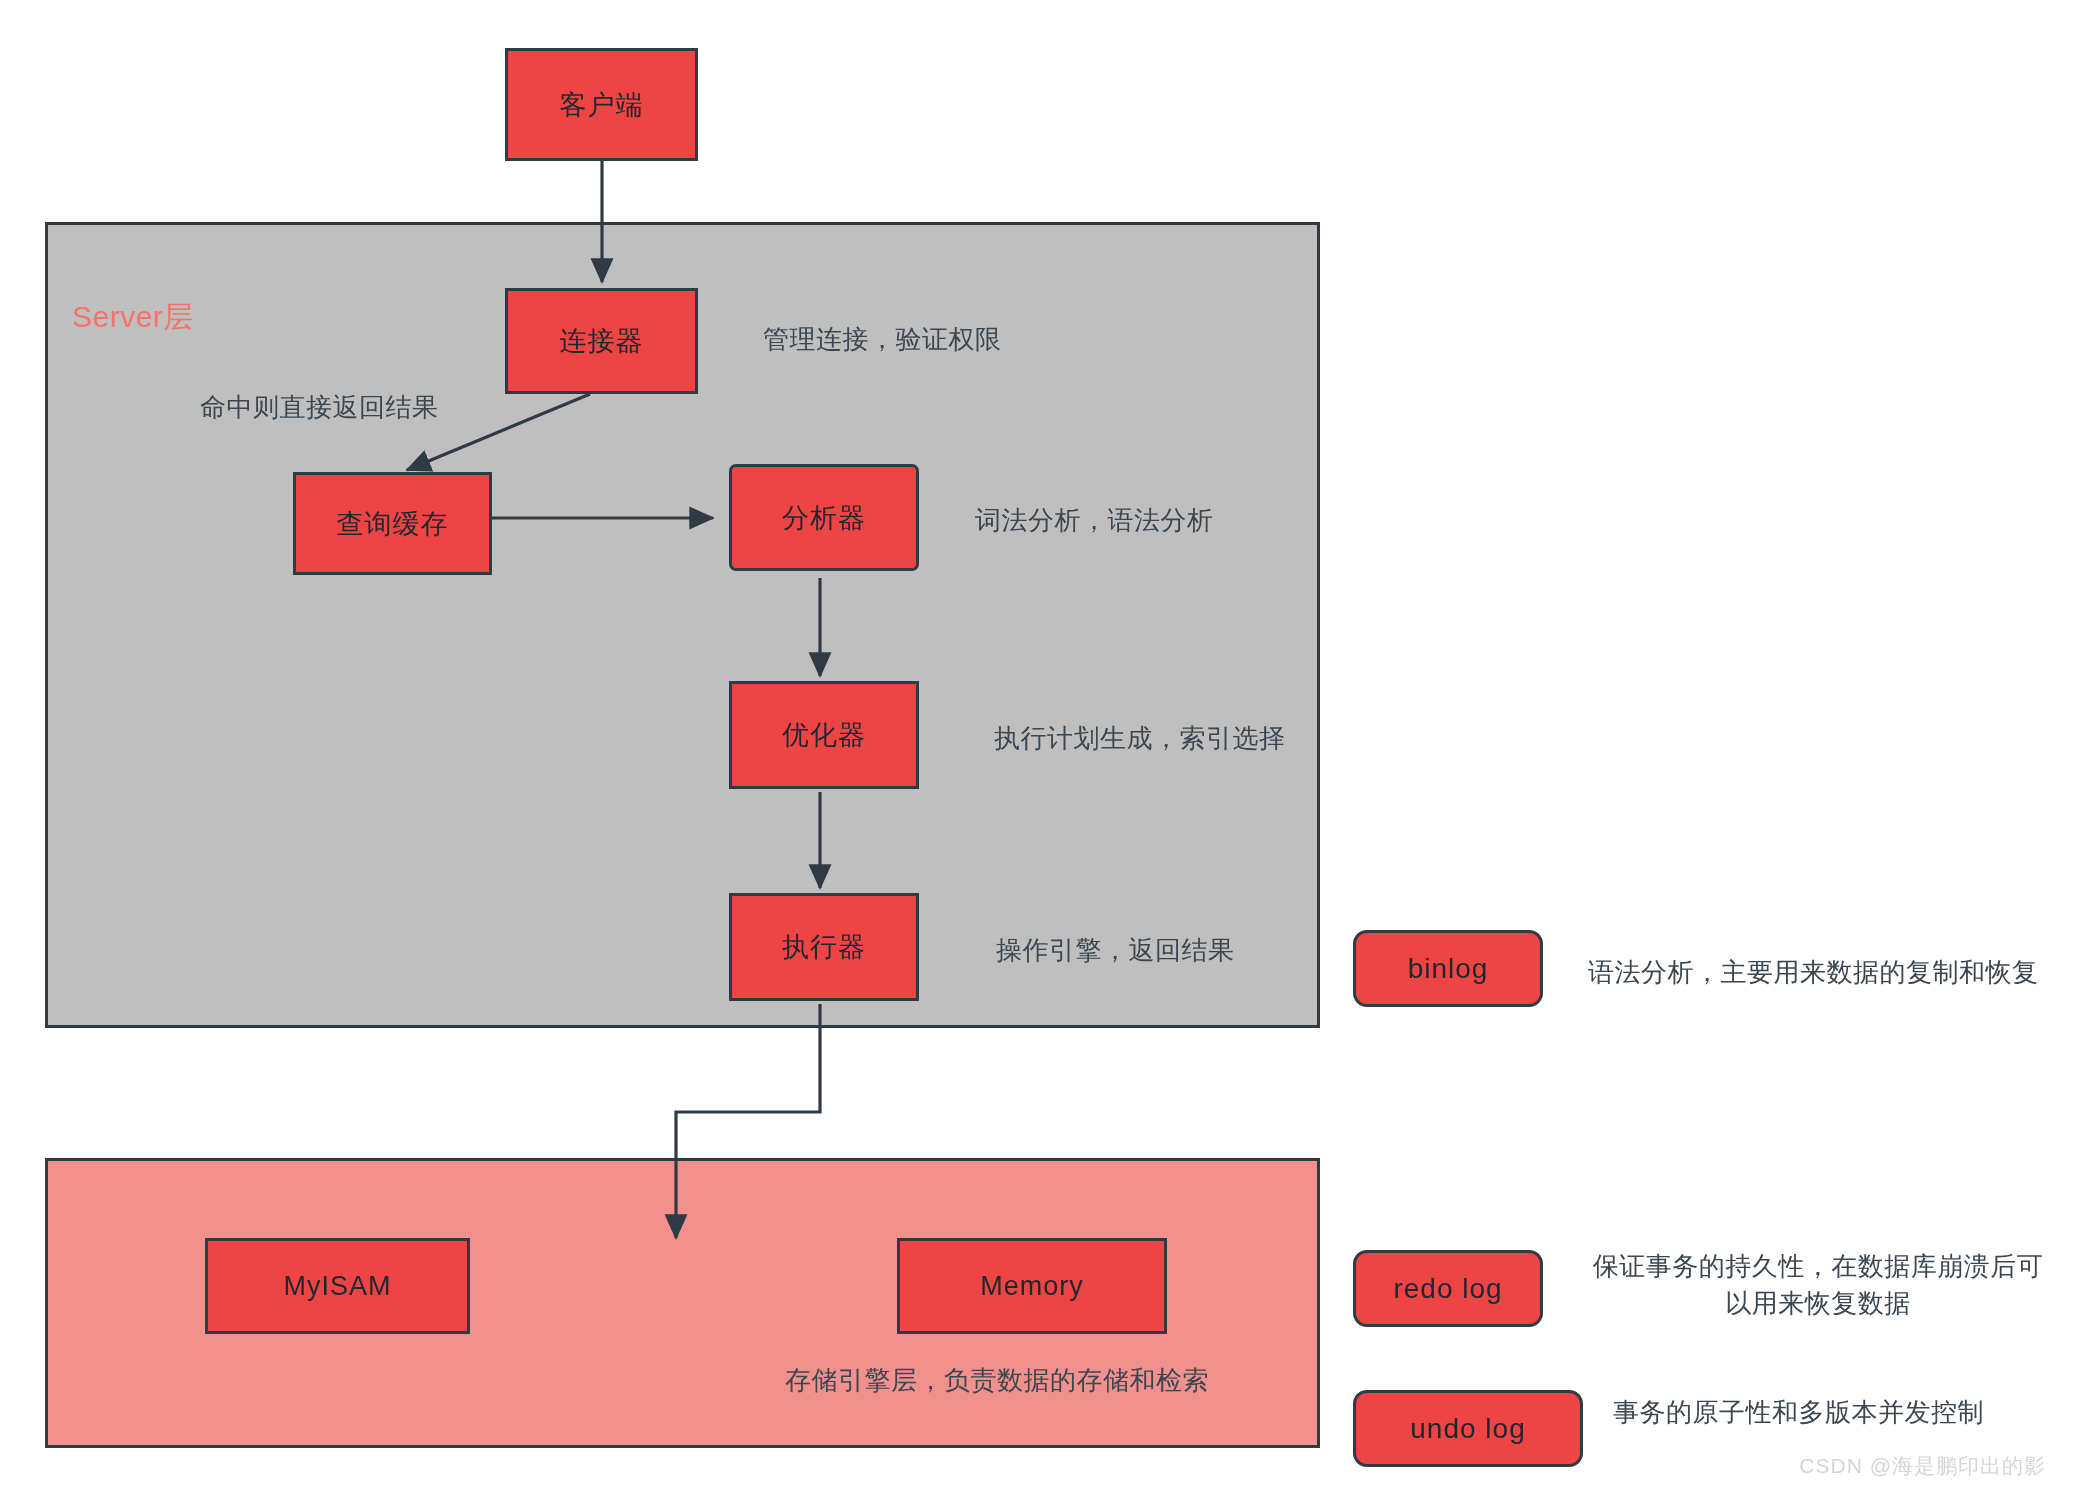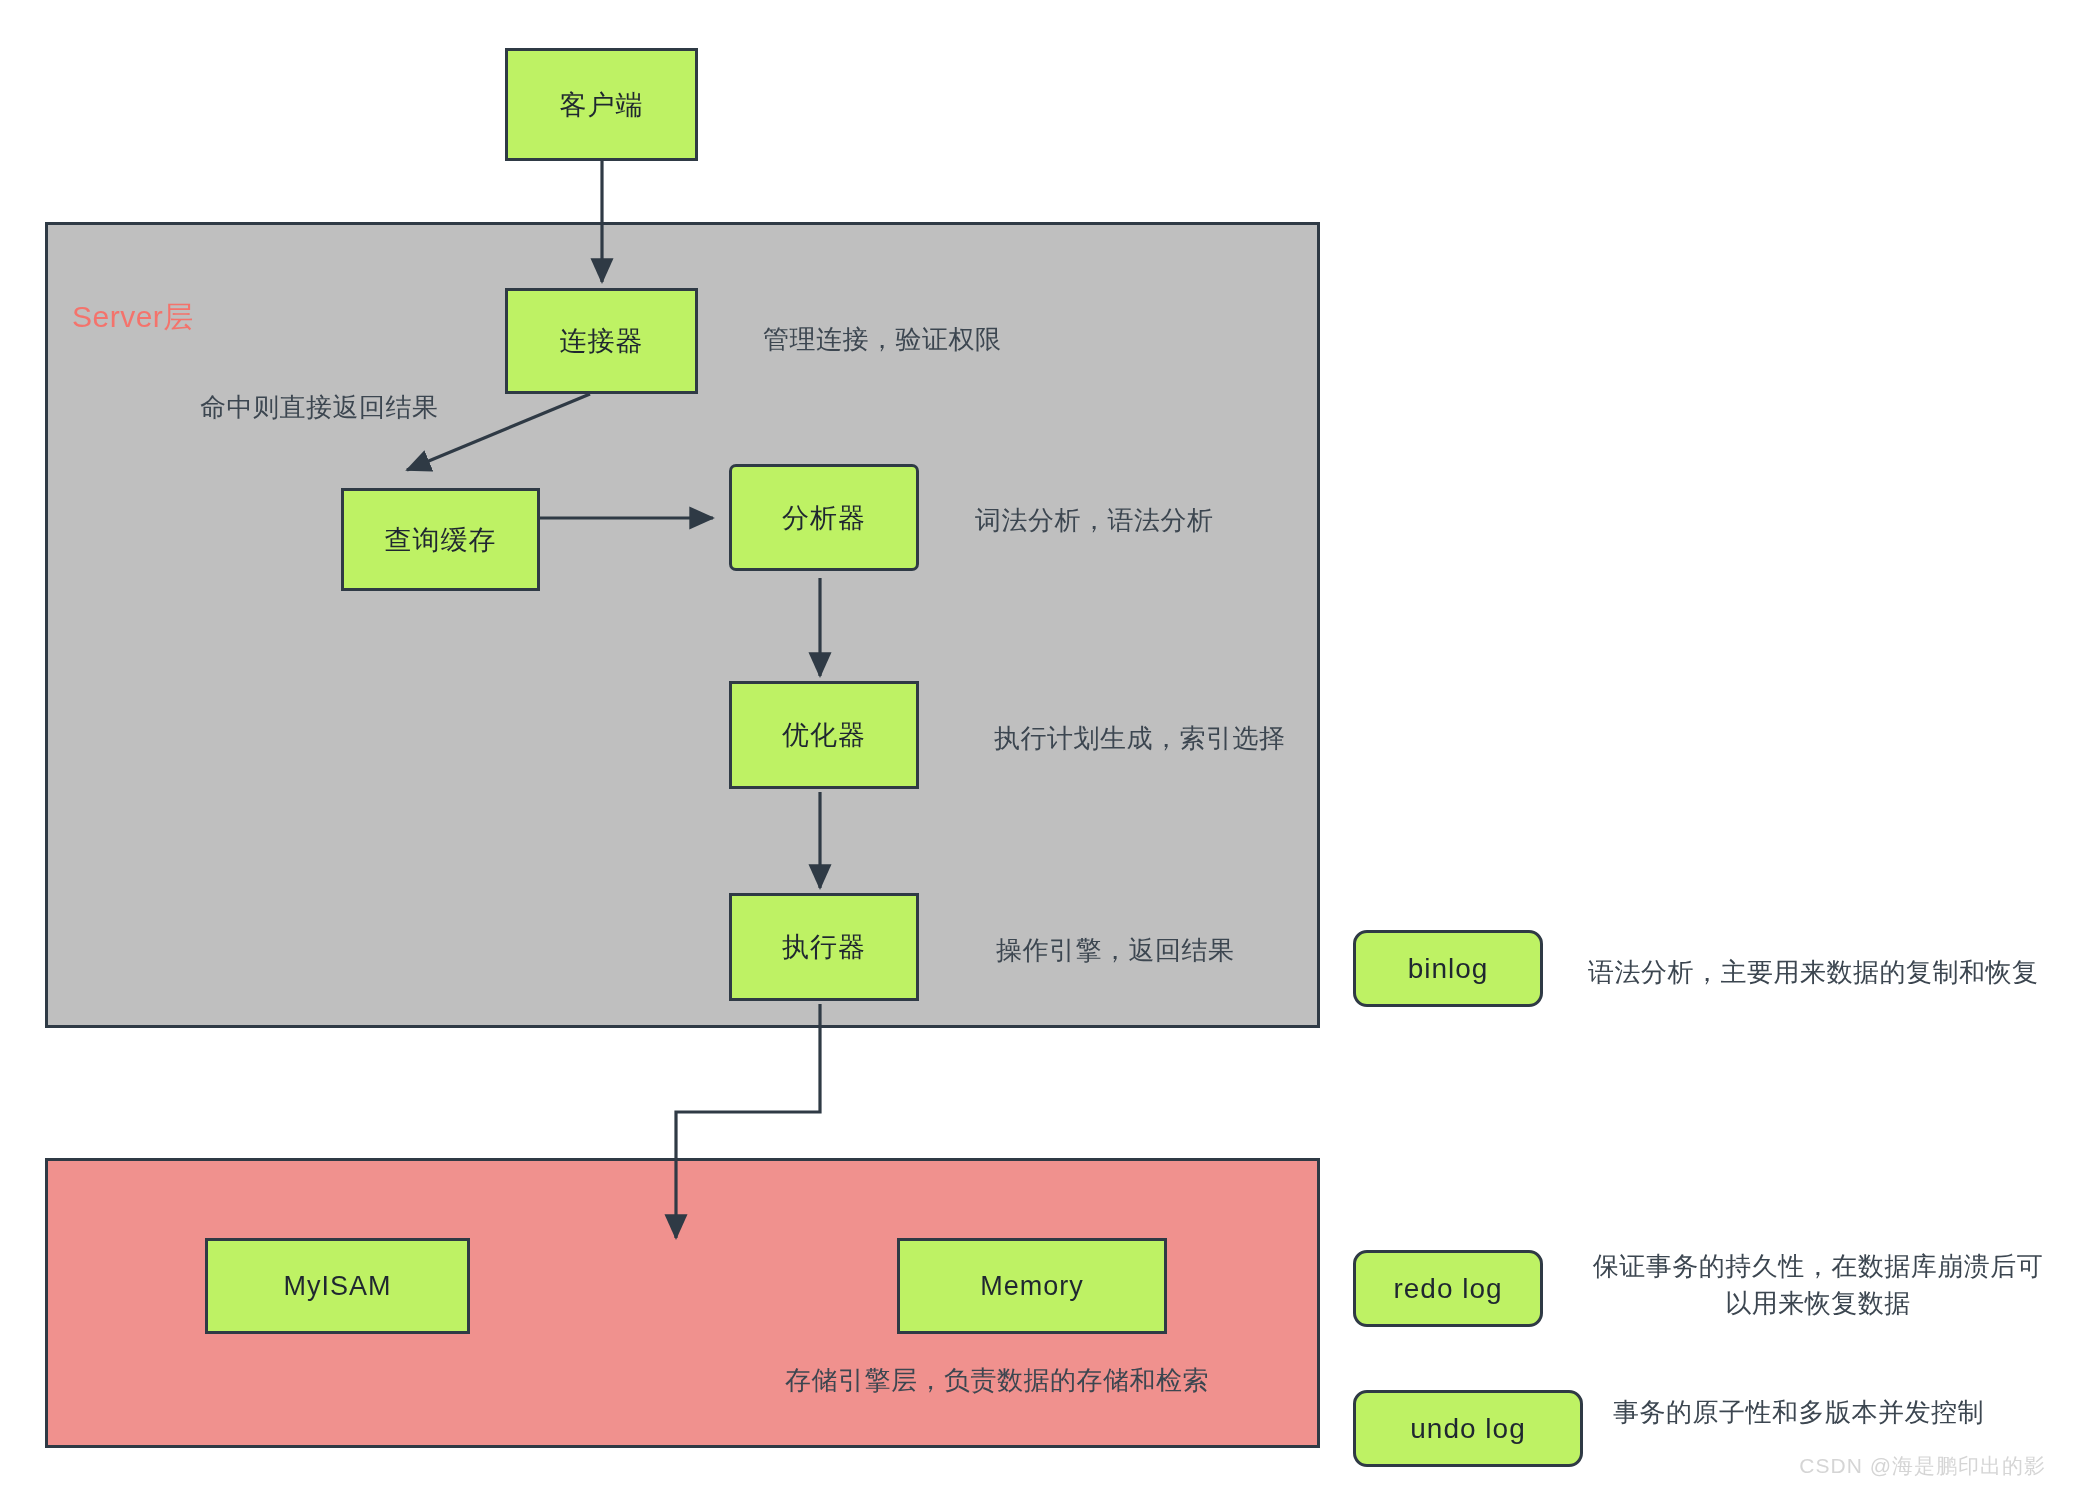--- a/index.html
+++ b/index.html
@@ -40,21 +40,21 @@
   .layer-engine {
     left: 45px;
     top: 1158px;
     width: 1275px;
     height: 290px;
     background: #f0918e;
   }
   .node {
     position: absolute;
     box-sizing: border-box;
-    background: #bef264;
+    background: #ef4444;
     border: 3px solid #2f3a45;
     display: flex;
     align-items: center;
     justify-content: center;
     color: #1f2730;
     font-size: 27px;
     letter-spacing: 1px;
     z-index: 5;
   }
   .rounded {
@@ -125,21 +125,21 @@
     <span>客户端</span>
   </div>
 
   <div class="node" style="left:505px; top:288px; width:193px; height:106px;">
     <span>连接器</span>
   </div>
   <div class="label" style="left:763px; top:322px;">管理连接，验证权限</div>
 
   <div class="label" style="left:200px; top:390px;">命中则直接返回结果</div>
 
-  <div class="node" style="left:293px; top:488px; width:199px; height:103px;margin-left:48px;">
+  <div class="node" style="left:293px; top:472px; width:199px; height:103px;">
     <span>查询缓存</span>
   </div>
 
   <div class="node" style="left:729px; top:464px; width:190px; height:107px;border-radius:7px;">
     <span>分析器</span>
   </div>
   <div class="label" style="left:975px; top:503px;">词法分析，语法分析</div>
 
   <div class="node" style="left:729px; top:681px; width:190px; height:108px;">
     <span>优化器</span>

